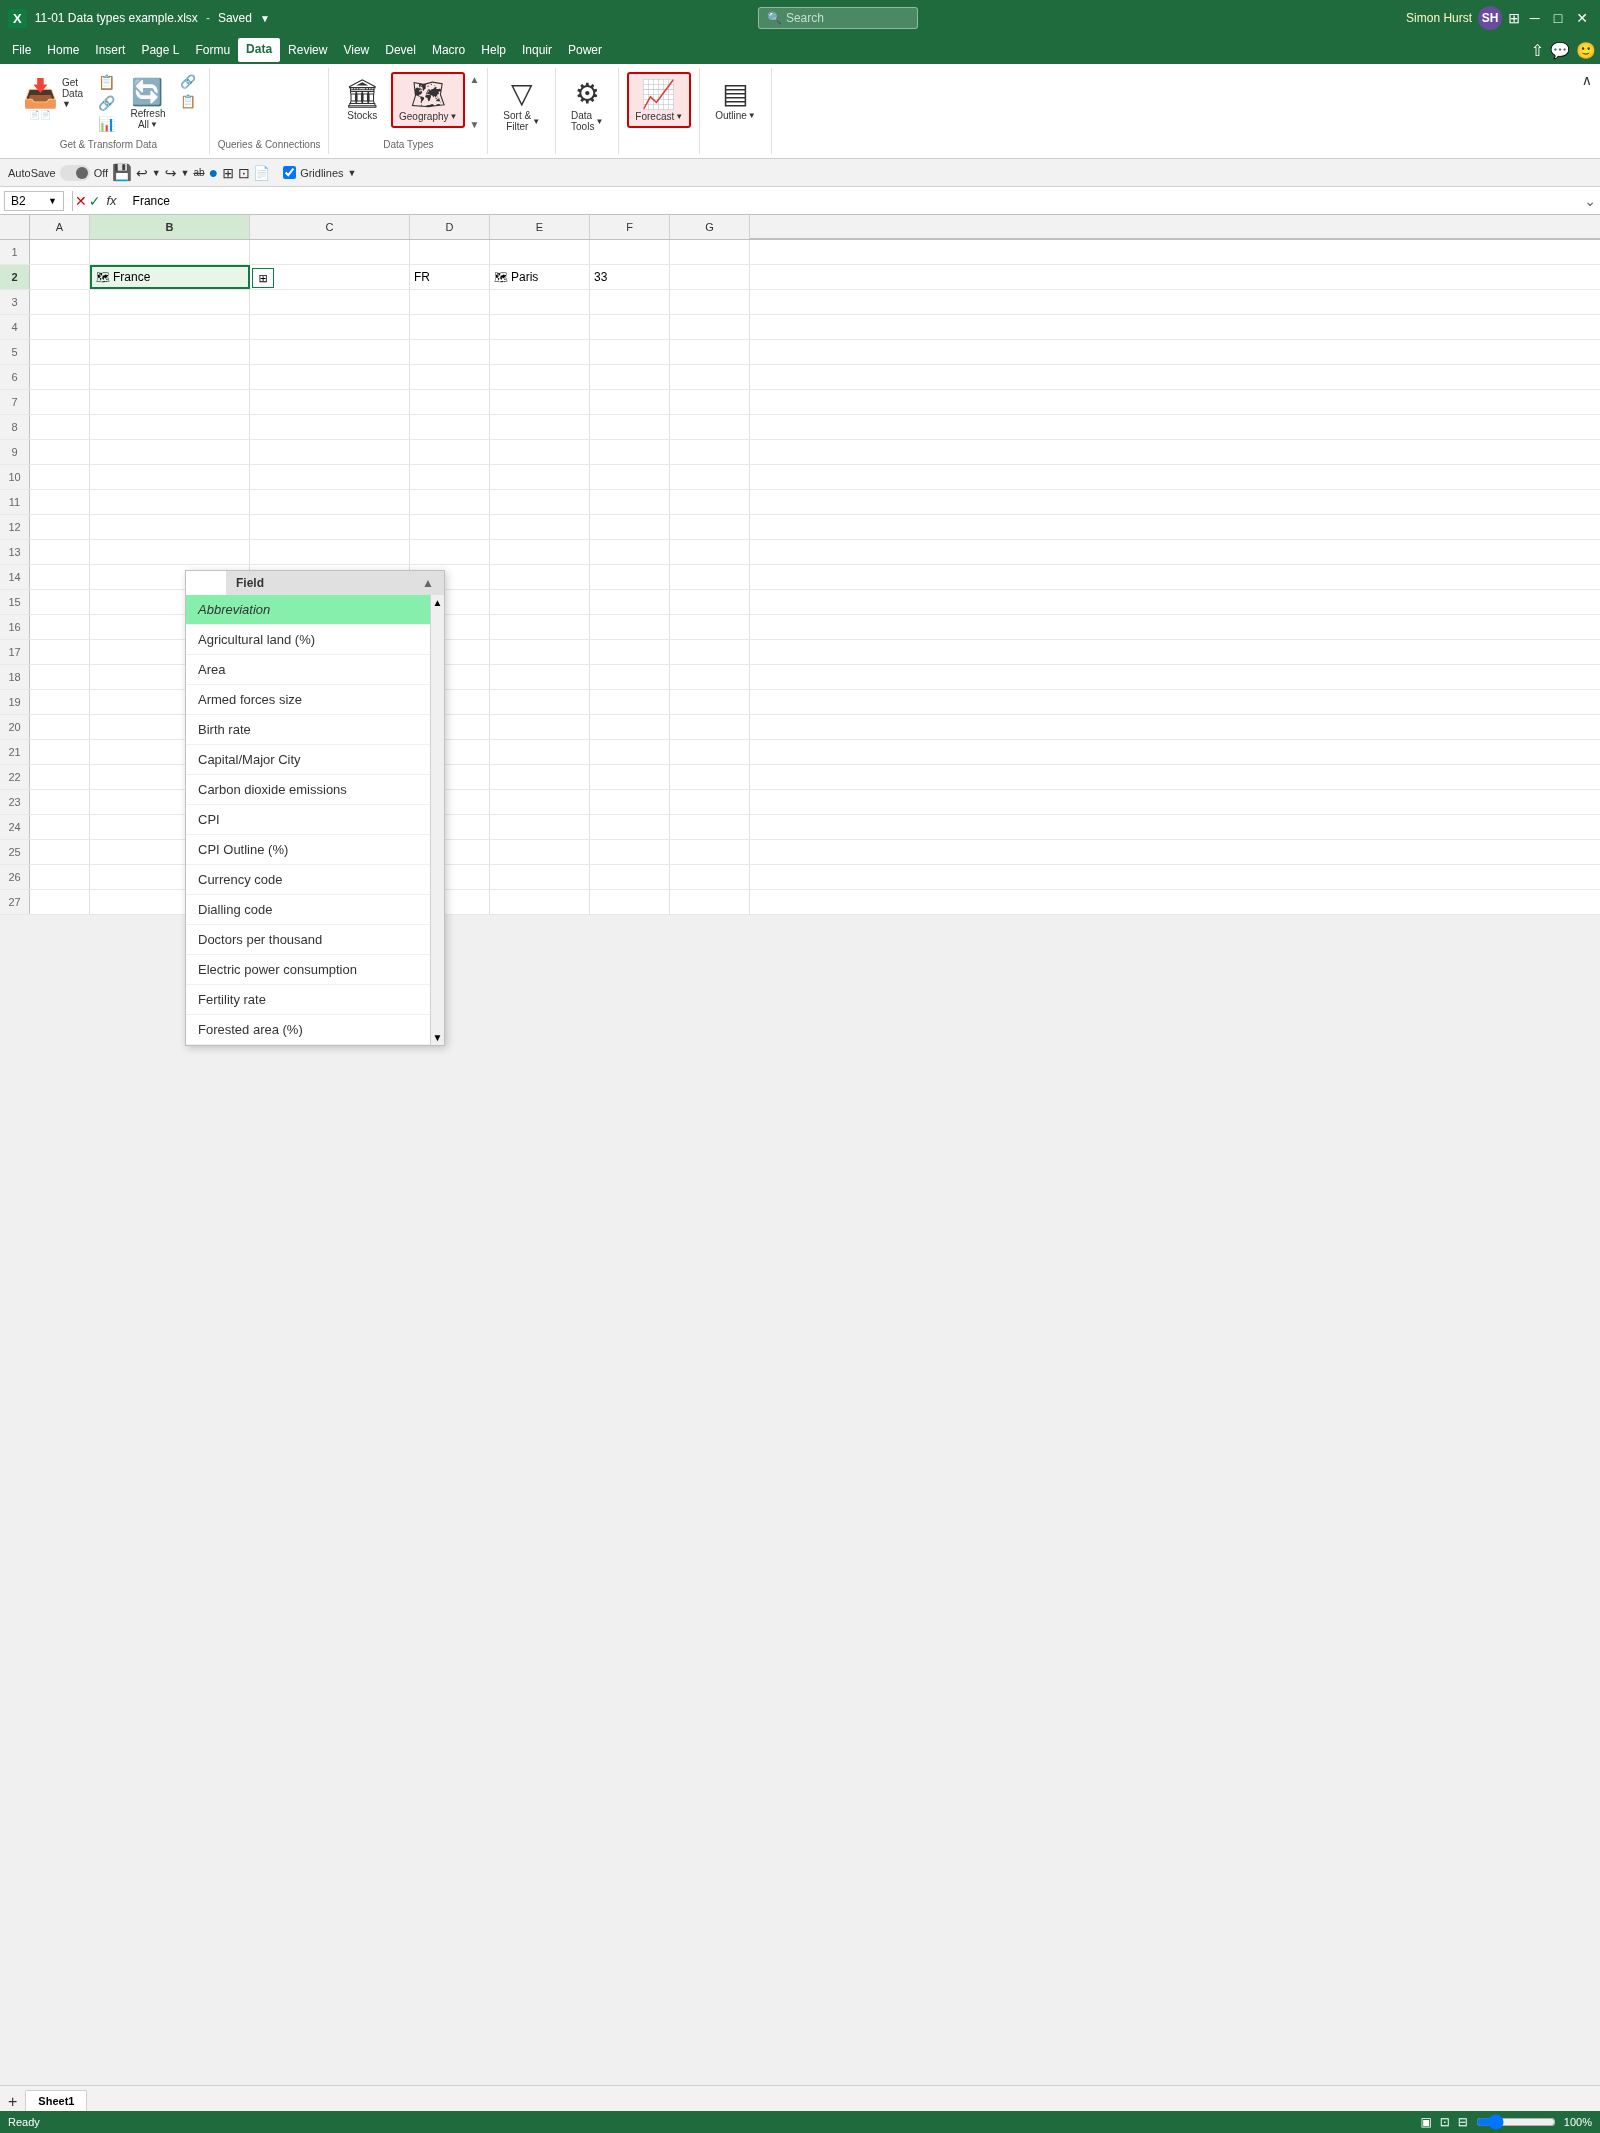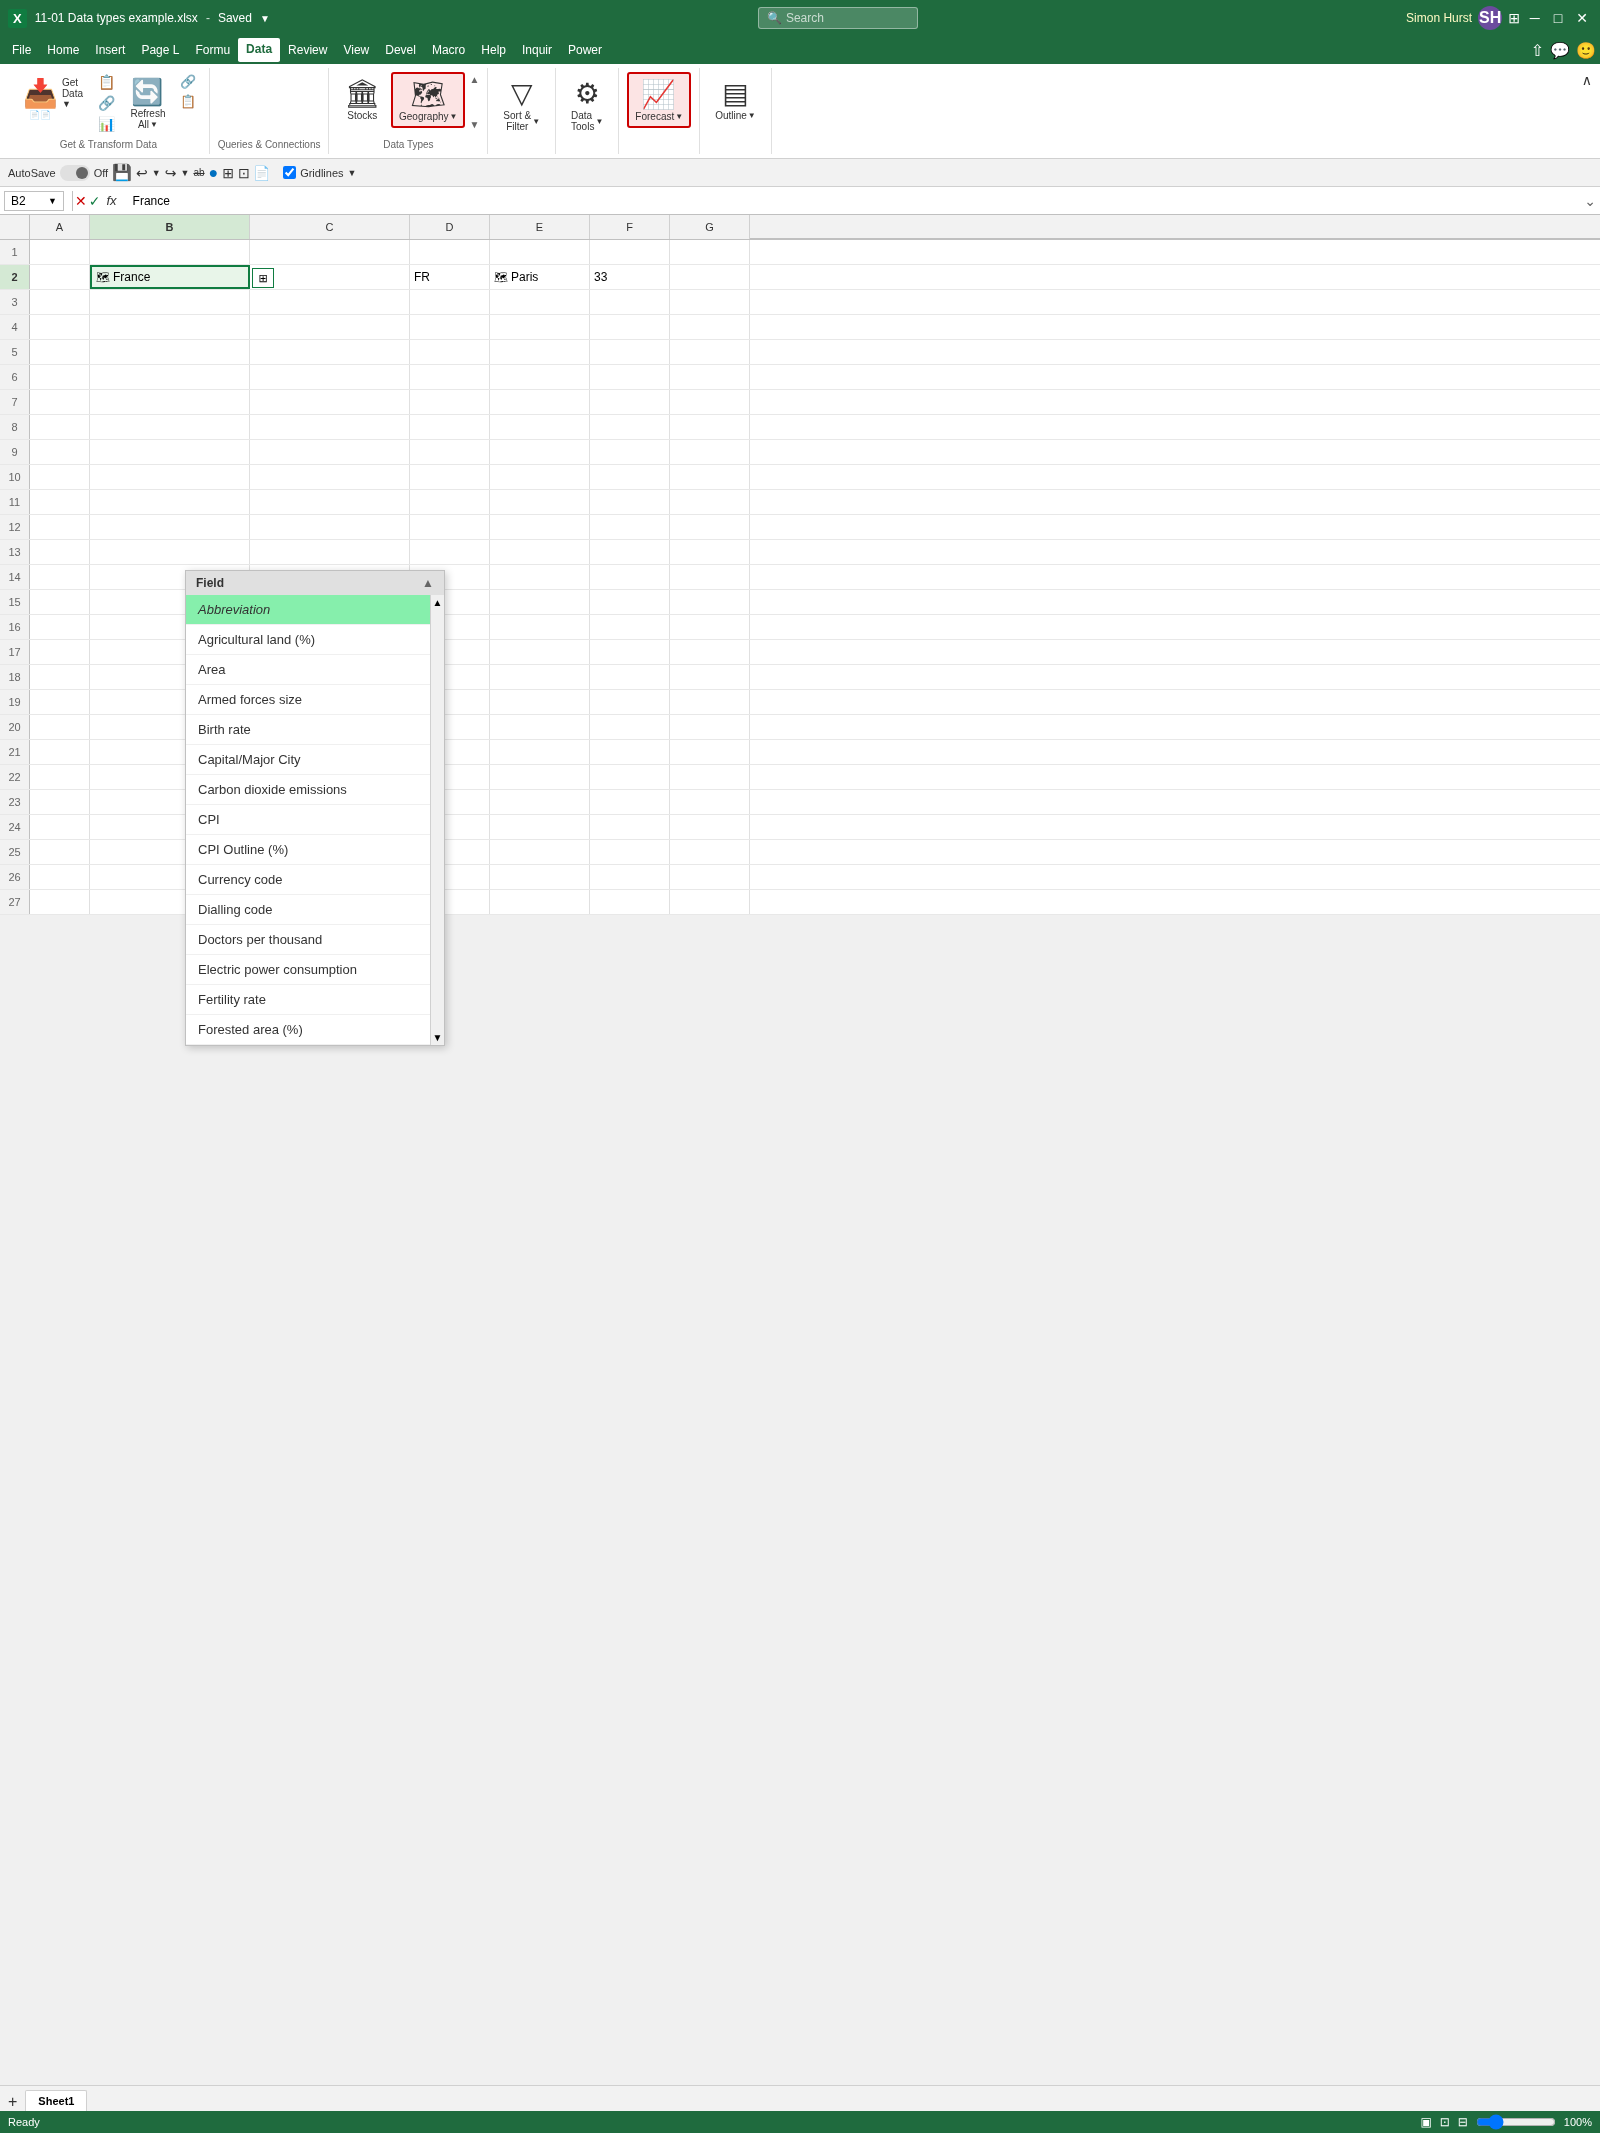--- a/index.html
+++ b/index.html
@@ -26,21 +26,21 @@
       color: white;
       font-size: 12px;
       width: 160px;
       display: flex; align-items: center; gap: 4px;
     }
     .user-avatar {
       background: #6b4b9e;
       border-radius: 50%;
       width: 24px; height: 24px;
       display: flex; align-items: center; justify-content: center;
-      font-size: 16px; font-weight: bold; color: white;
+      font-size: 12px; font-weight: bold; color: white;
     }
     .win-btn { color: white; font-size: 14px; cursor: pointer; padding: 0 4px; }
 
     
     .menu-bar {
       background: #1f6b3e;
       display: flex;
       align-items: center;
       padding: 0 4px;
       height: 28px;
@@ -248,21 +248,21 @@
       box-shadow: 2px 2px 8px rgba(0,0,0,0.2);
       z-index: 100;
       font-size: 13px;
     }
     .field-dropdown-header {
       background: #e0e0e0;
       padding: 5px 10px;
       font-weight: bold;
       font-size: 12px;
       color: #333;
-      display: flex; align-items: center; justify-content: space-between;
+      display: flex; align-items: center; justify-content: space-between; margin-left: 40px;
     }
     .field-list {
       max-height: 700px;
       overflow-y: auto;
     }
     .field-item {
       padding: 7px 12px;
       cursor: pointer;
       border-bottom: 1px solid #f0f0f0;
       color: #333;

